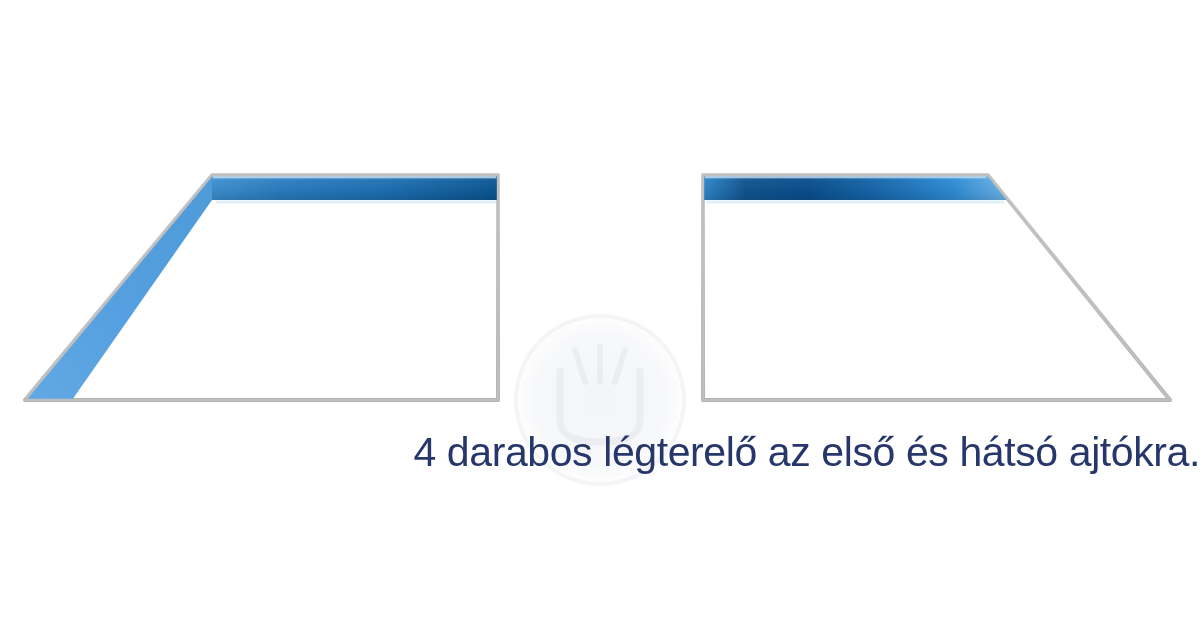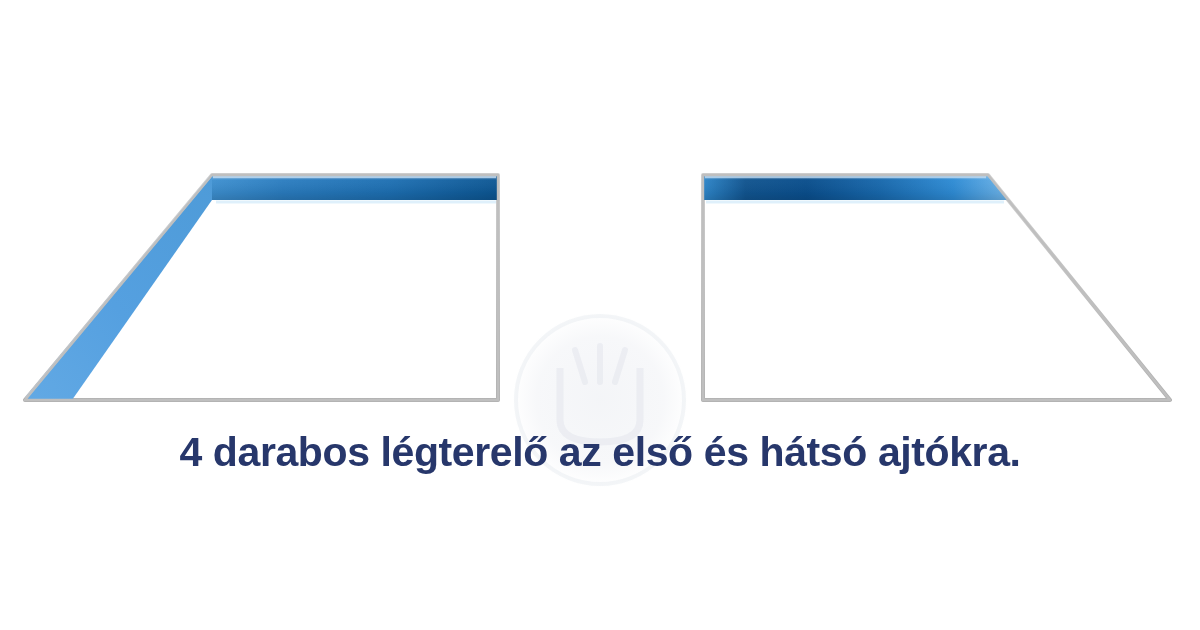--- a/index.html
+++ b/index.html
@@ -29,23 +29,23 @@
     left: 0;
     top: 0;
     display: block;
   }
 
   #caption-text {
     position: absolute;
     left: 0;
     top: 428px;
     width: 1200px;
-    text-align: center;
+    text-align: right;
     font-family: "Liberation Sans", sans-serif;
-    font-weight: bold;
+    font-weight: normal;
     font-size: 41px;
     line-height: 48px;
     letter-spacing: -0.4px;
     color: #27376b;
     white-space: nowrap;
   }
 </style>
 </head>
 <body>
 

